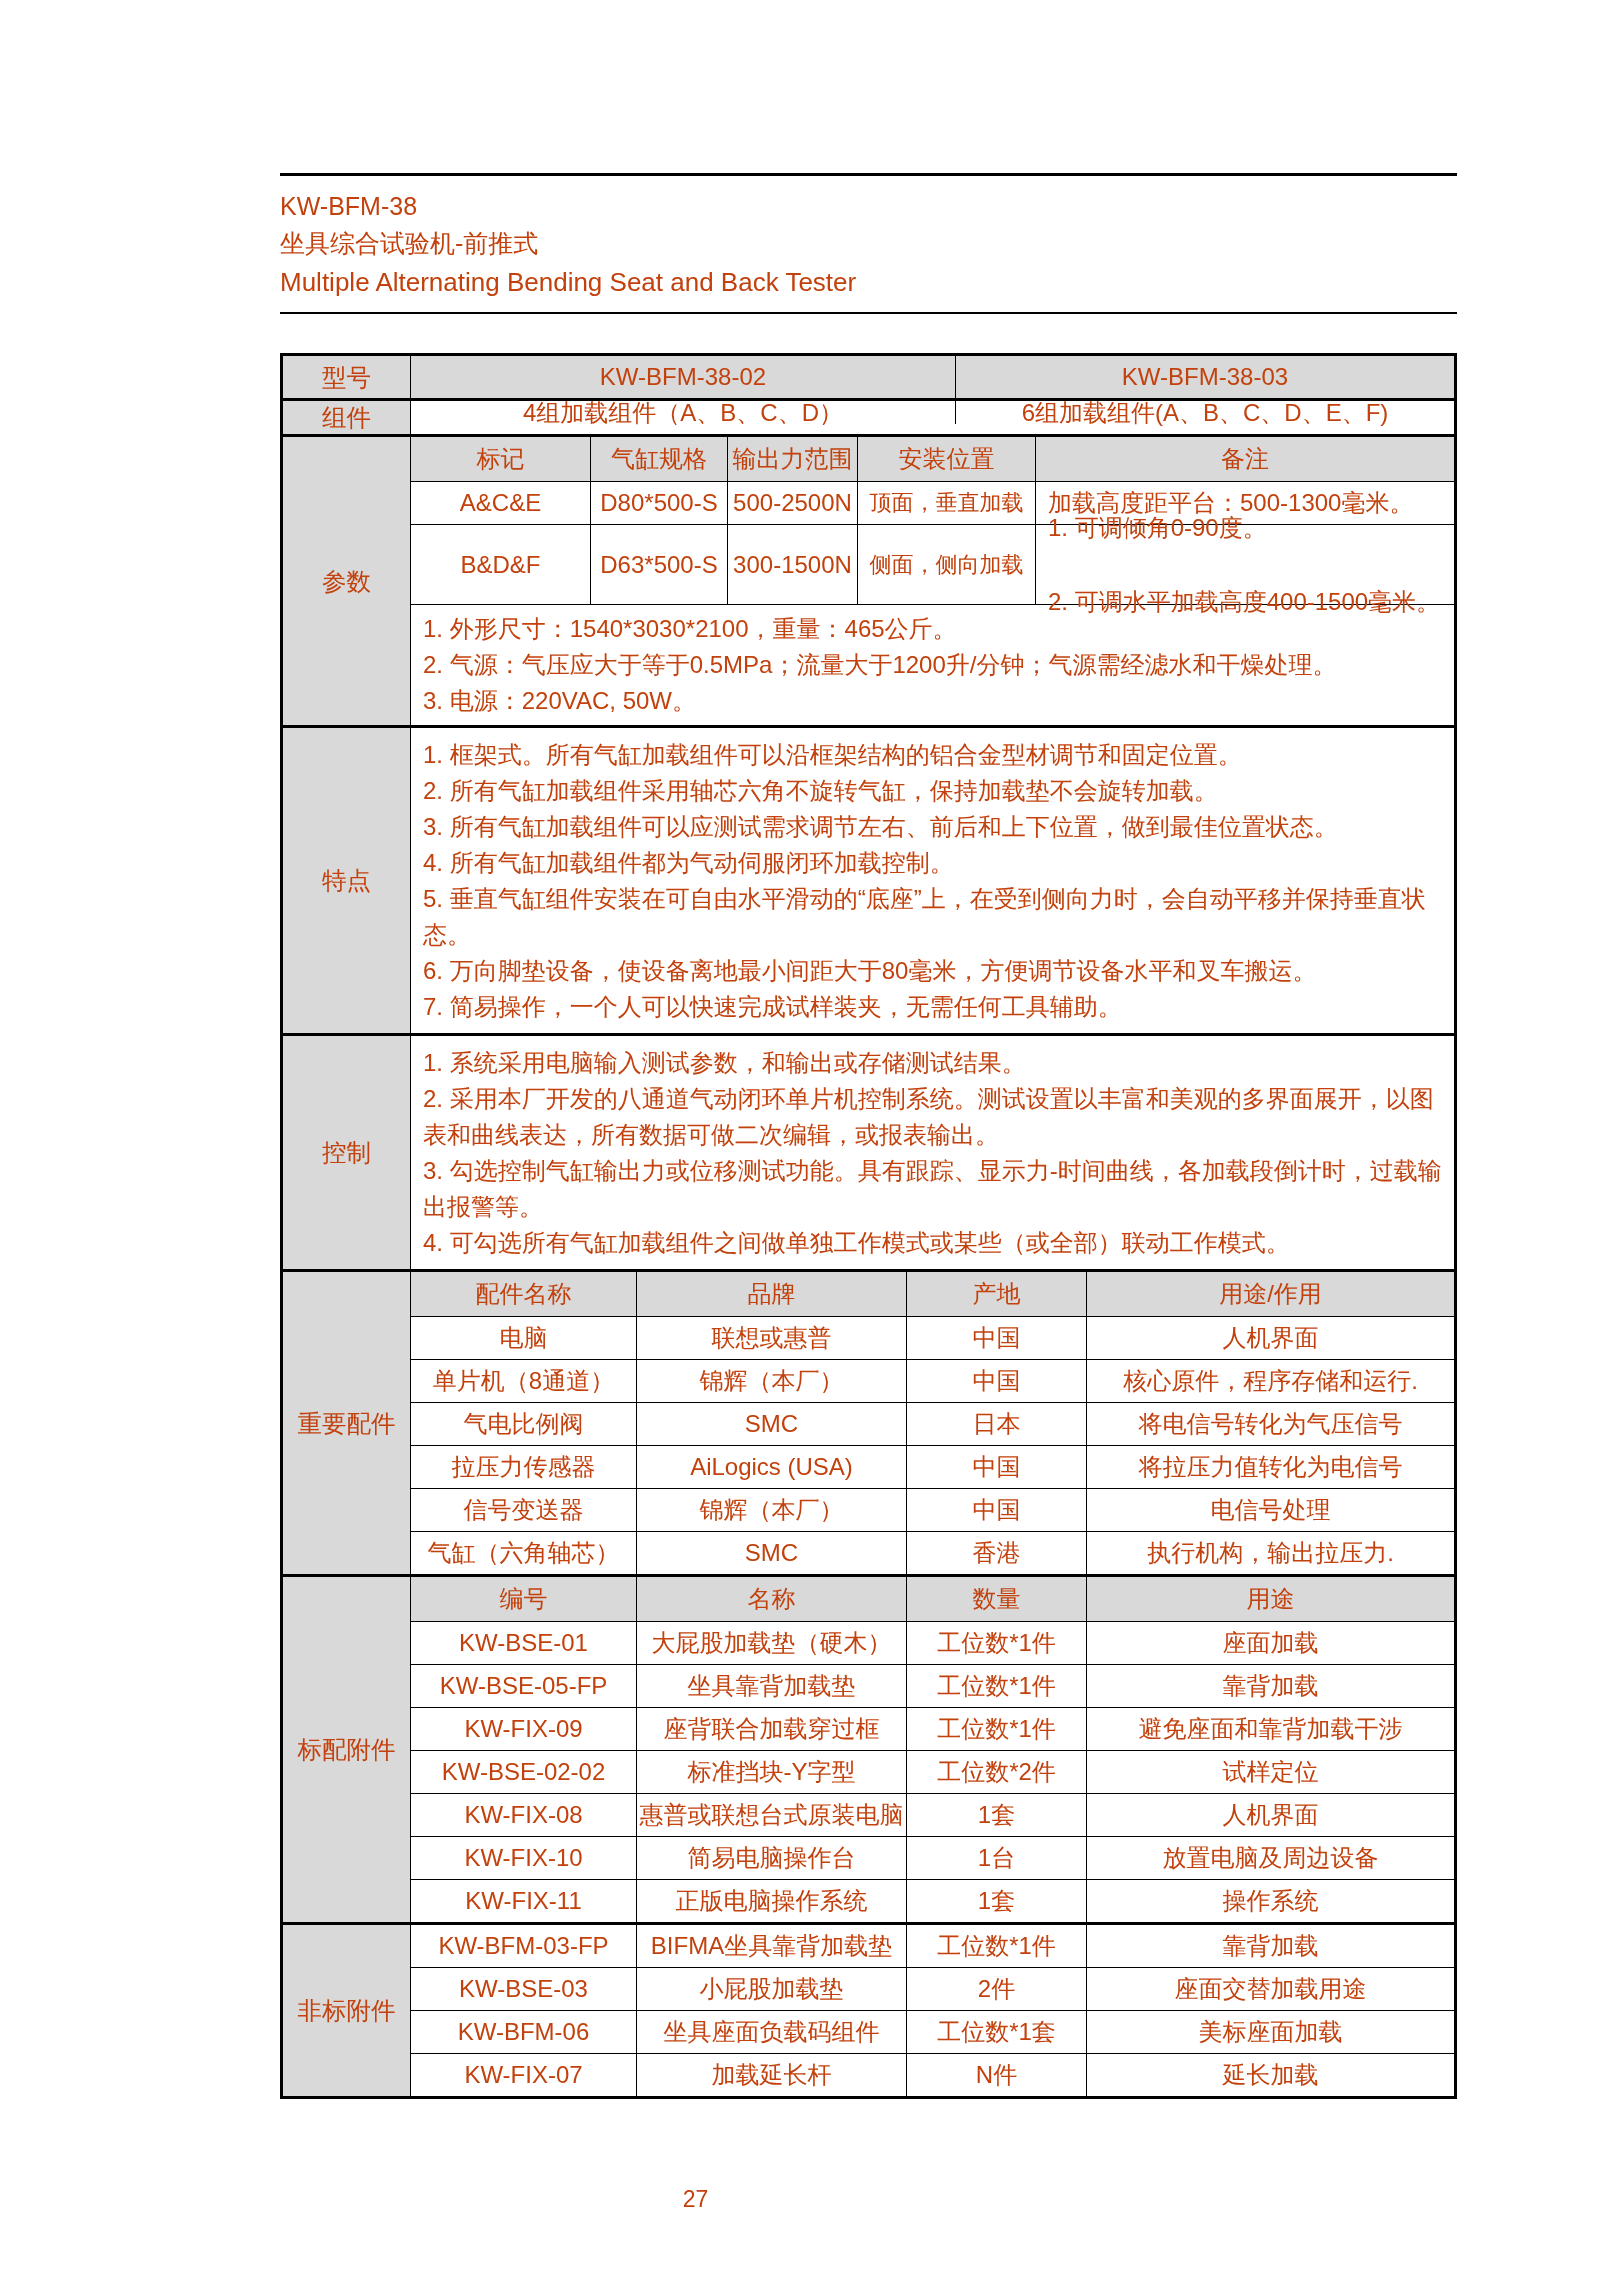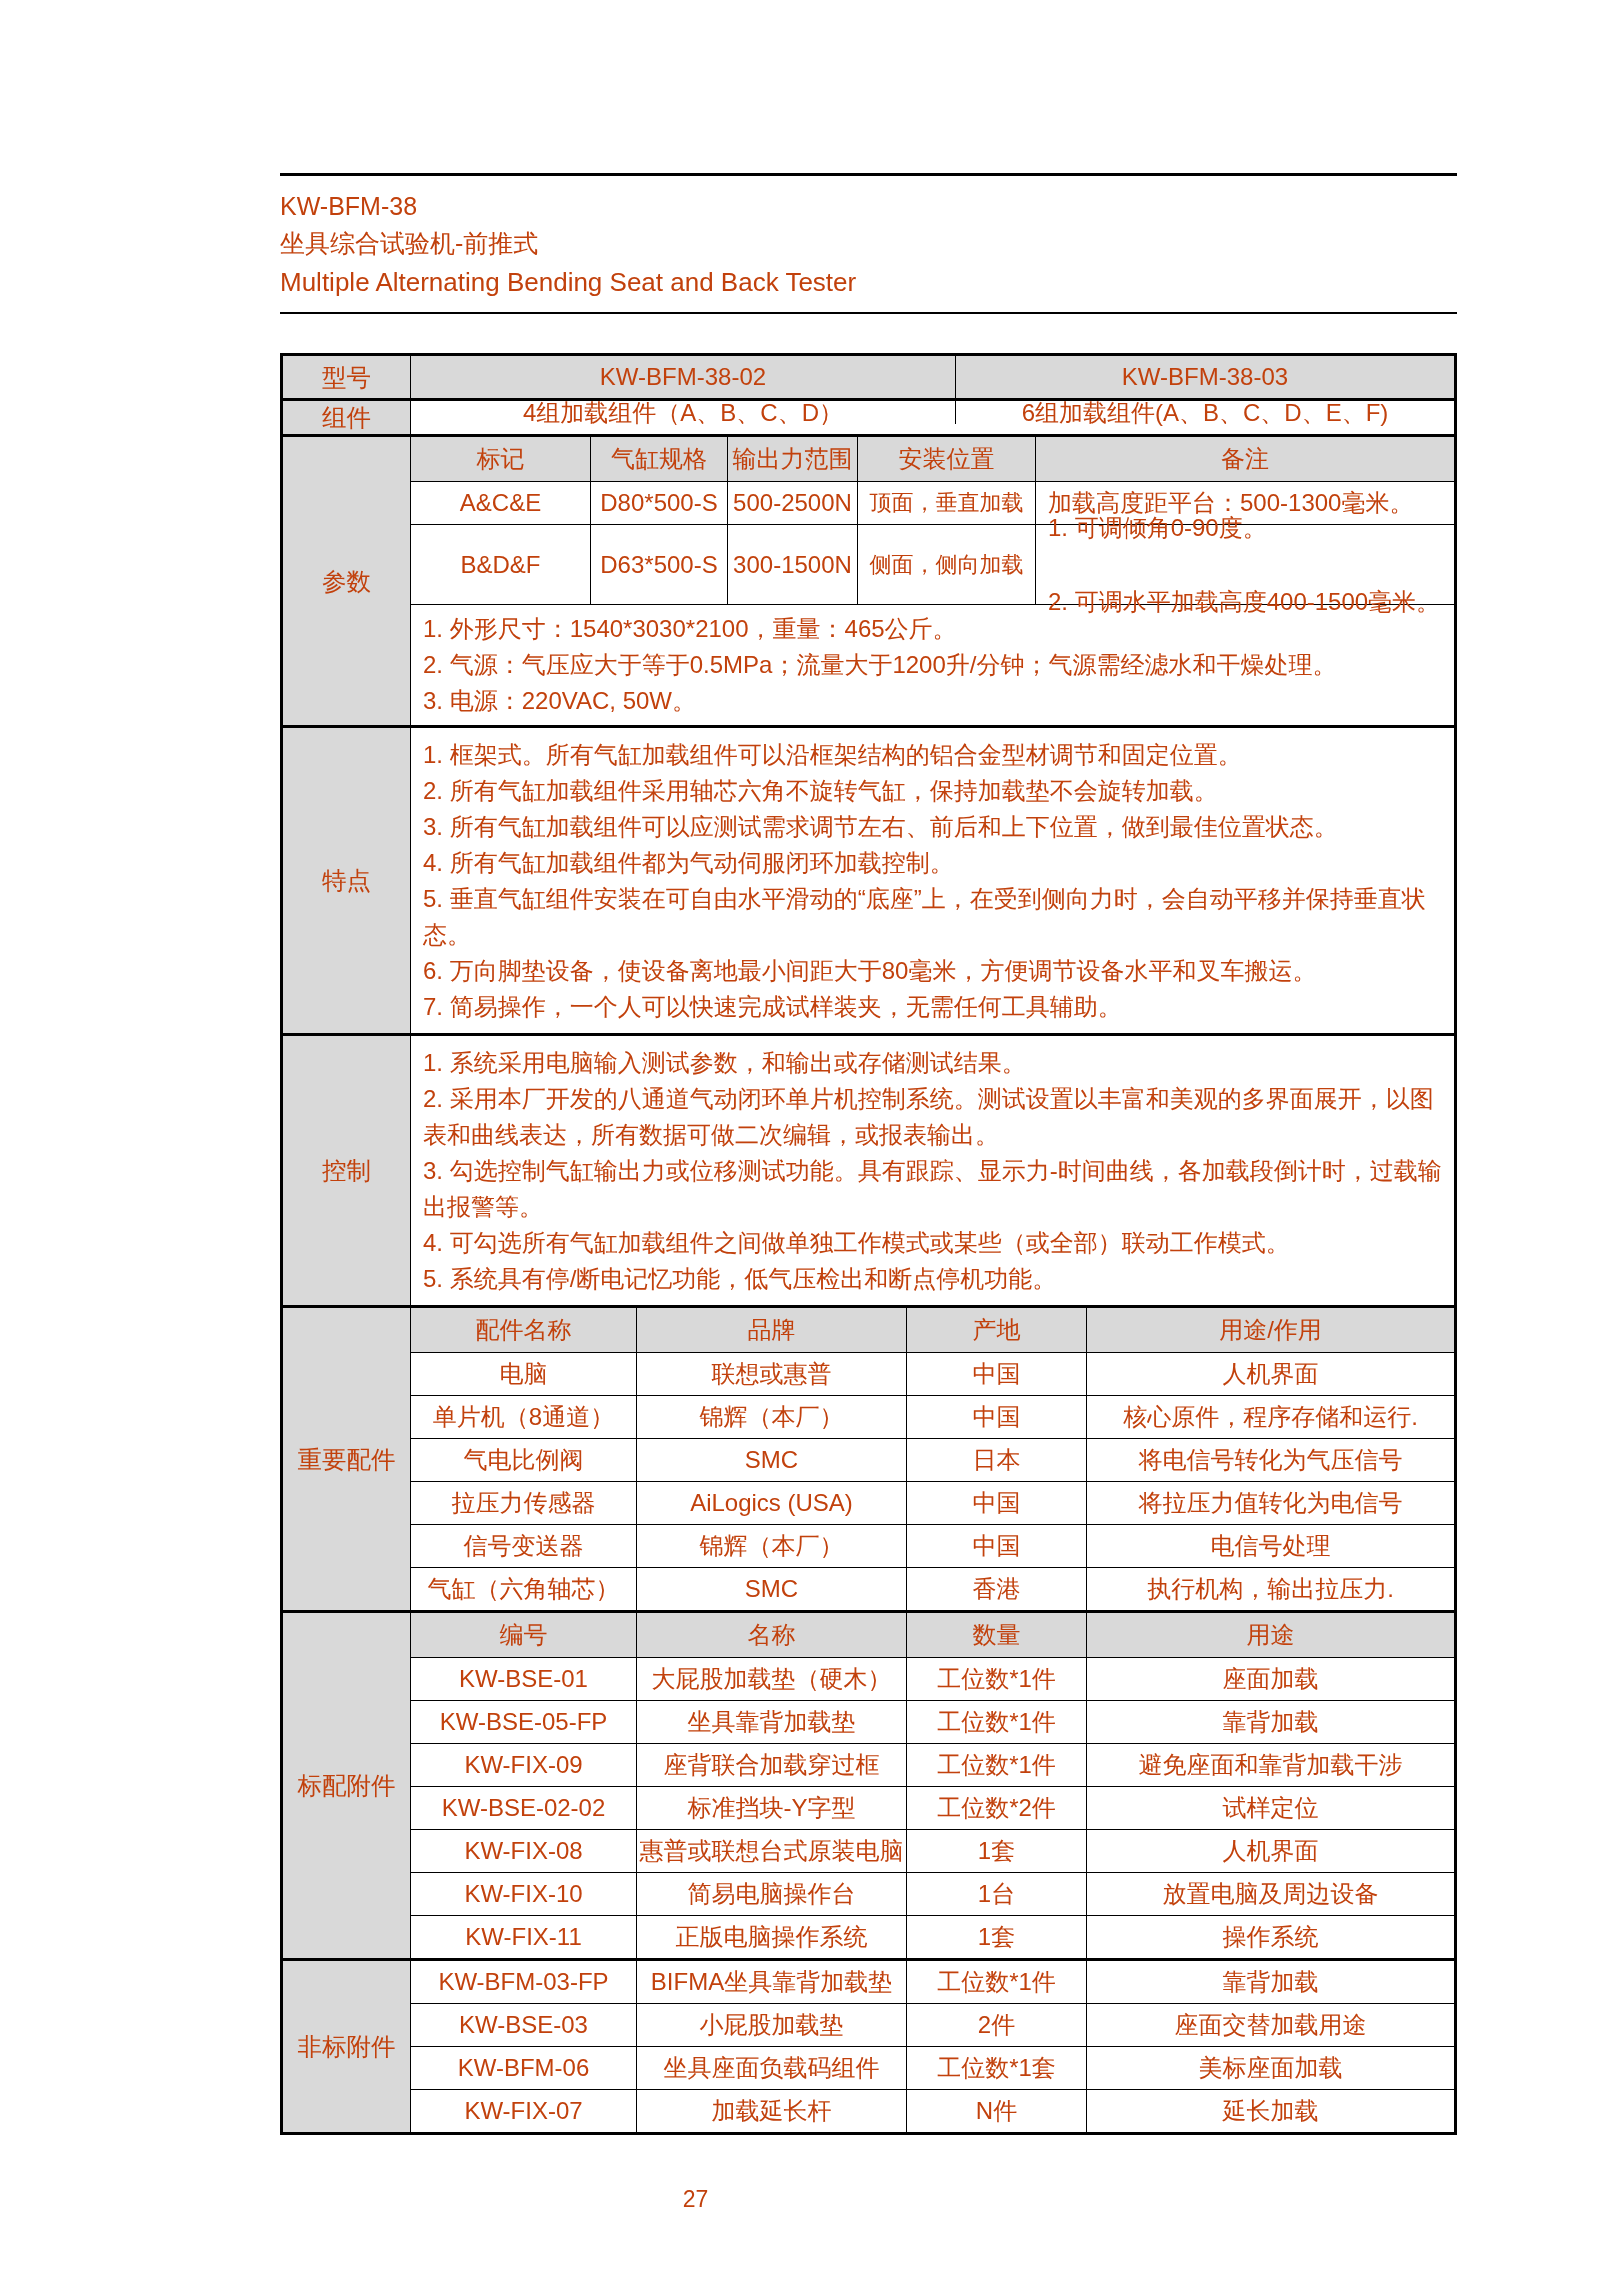--- a/index.html
+++ b/index.html
@@ -157,21 +157,20 @@
       </div>
     </div>
 
     <div class="section">
       <div class="label-cell">控制</div>
       <div class="content textblock">
         <div>1. 系统采用电脑输入测试参数，和输出或存储测试结果。</div>
         <div>2. 采用本厂开发的八通道气动闭环单片机控制系统。测试设置以丰富和美观的多界面展开，以图表和曲线表达，所有数据可做二次编辑，或报表输出。</div>
         <div>3. 勾选控制气缸输出力或位移测试功能。具有跟踪、显示力-时间曲线，各加载段倒计时，过载输出报警等。</div>
         <div>4. 可勾选所有气缸加载组件之间做单独工作模式或某些（或全部）联动工作模式。</div>
-        <div>5. 系统具有停/断电记忆功能，低气压检出和断点停机功能。</div>
       </div>
     </div>
 
     <div class="section">
       <div class="label-cell">重要配件</div>
       <div class="content">
         <div class="arow ahead">
           <div class="ac ac0 gray">配件名称</div>
           <div class="ac ac1 gray">品牌</div>
           <div class="ac ac2 gray">产地</div>

